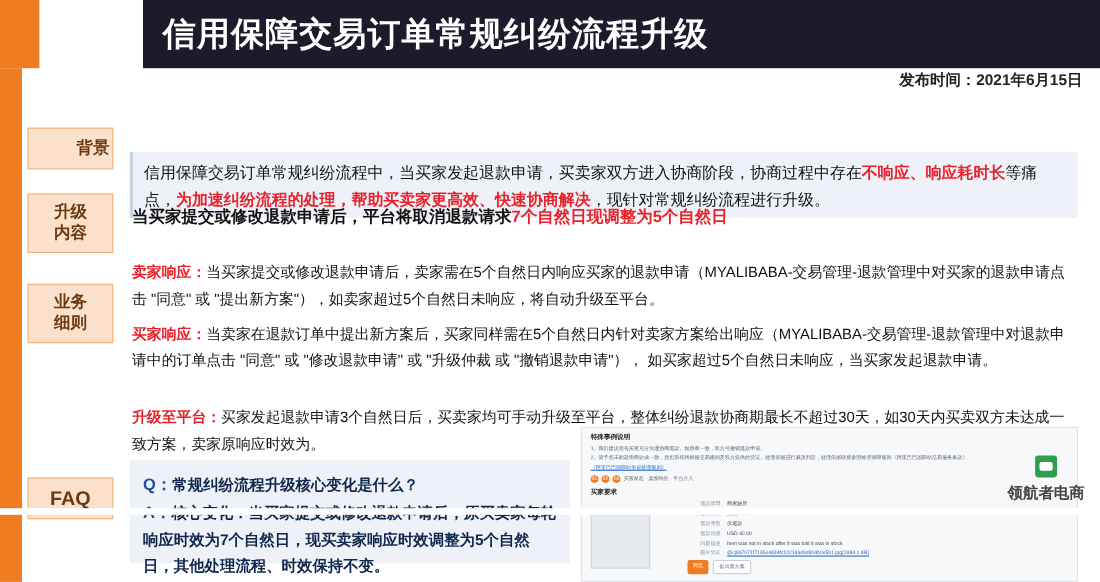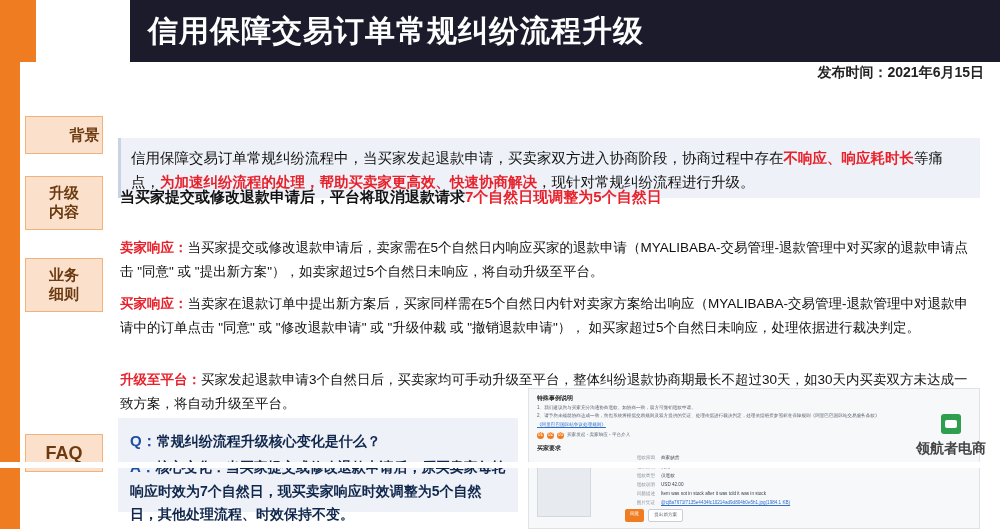--- a/index.html
+++ b/index.html
@@ -343,25 +343,25 @@
 
   <div class="upgrade-line">
     <span class="black-bold">当买家提交或修改退款申请后，平台将取消退款请求</span><span class="red">7个自然日现调整为5个自然日</span>
   </div>
 
   <div class="rule-para" id="rule-seller">
     <span class="rule-key">卖家响应：</span><span>当买家提交或修改退款申请后，卖家需在5个自然日内响应买家的退款申请（MYALIBABA-交易管理-退款管理中对买家的退款申请点击 "同意" 或 "提出新方案"），如卖家超过5个自然日未响应，将自动升级至平台。</span>
   </div>
 
   <div class="rule-para" id="rule-buyer">
-    <span class="rule-key">买家响应：</span><span>当卖家在退款订单中提出新方案后，买家同样需在5个自然日内针对卖家方案给出响应（MYALIBABA-交易管理-退款管理中对退款申请中的订单点击 "同意" 或 "修改退款申请" 或 "升级仲裁 或 "撤销退款申请"），  如买家超过5个自然日未响应，处理依据进行裁决判定。</span>
+    <span class="rule-key">买家响应：</span><span>当卖家在退款订单中提出新方案后，买家同样需在5个自然日内针对卖家方案给出响应（MYALIBABA-交易管理-退款管理中对退款申请中的订单点击 "同意" 或 "修改退款申请" 或 "升级仲裁 或 "撤销退款申请"），  如买家超过5个自然日未响应，当买家发起退款申请。</span>
   </div>
 
   <div class="rule-para" id="rule-plat">
-    <span class="rule-key">升级至平台：</span><span>买家发起退款申请3个自然日后，买卖家均可手动升级至平台，整体纠纷退款协商期最长不超过30天，如30天内买卖双方未达成一致方案，将自动升级至平台。</span>
+    <span class="rule-key">升级至平台：</span><span>买家发起退款申请3个自然日后，买卖家均可手动升级至平台，整体纠纷退款协商期最长不超过30天，如30天内买卖双方未达成一致方案，卖家原响应时效为。</span>
   </div>
 
   <div class="faq-block">
     <div>
       <span class="faq-q-mark">Q：</span><span class="faq-q-text">常规纠纷流程升级核心变化是什么？</span>
     </div>
     <div>
       <span class="faq-a-mark">A：</span><span class="faq-a-text">核心变化：当买家提交或修改退款申请后，原买卖家每轮响应时效为7个自然日，现买卖家响应时效调整为5个自然日，其他处理流程、时效保持不变。</span>
     </div>
   </div>

